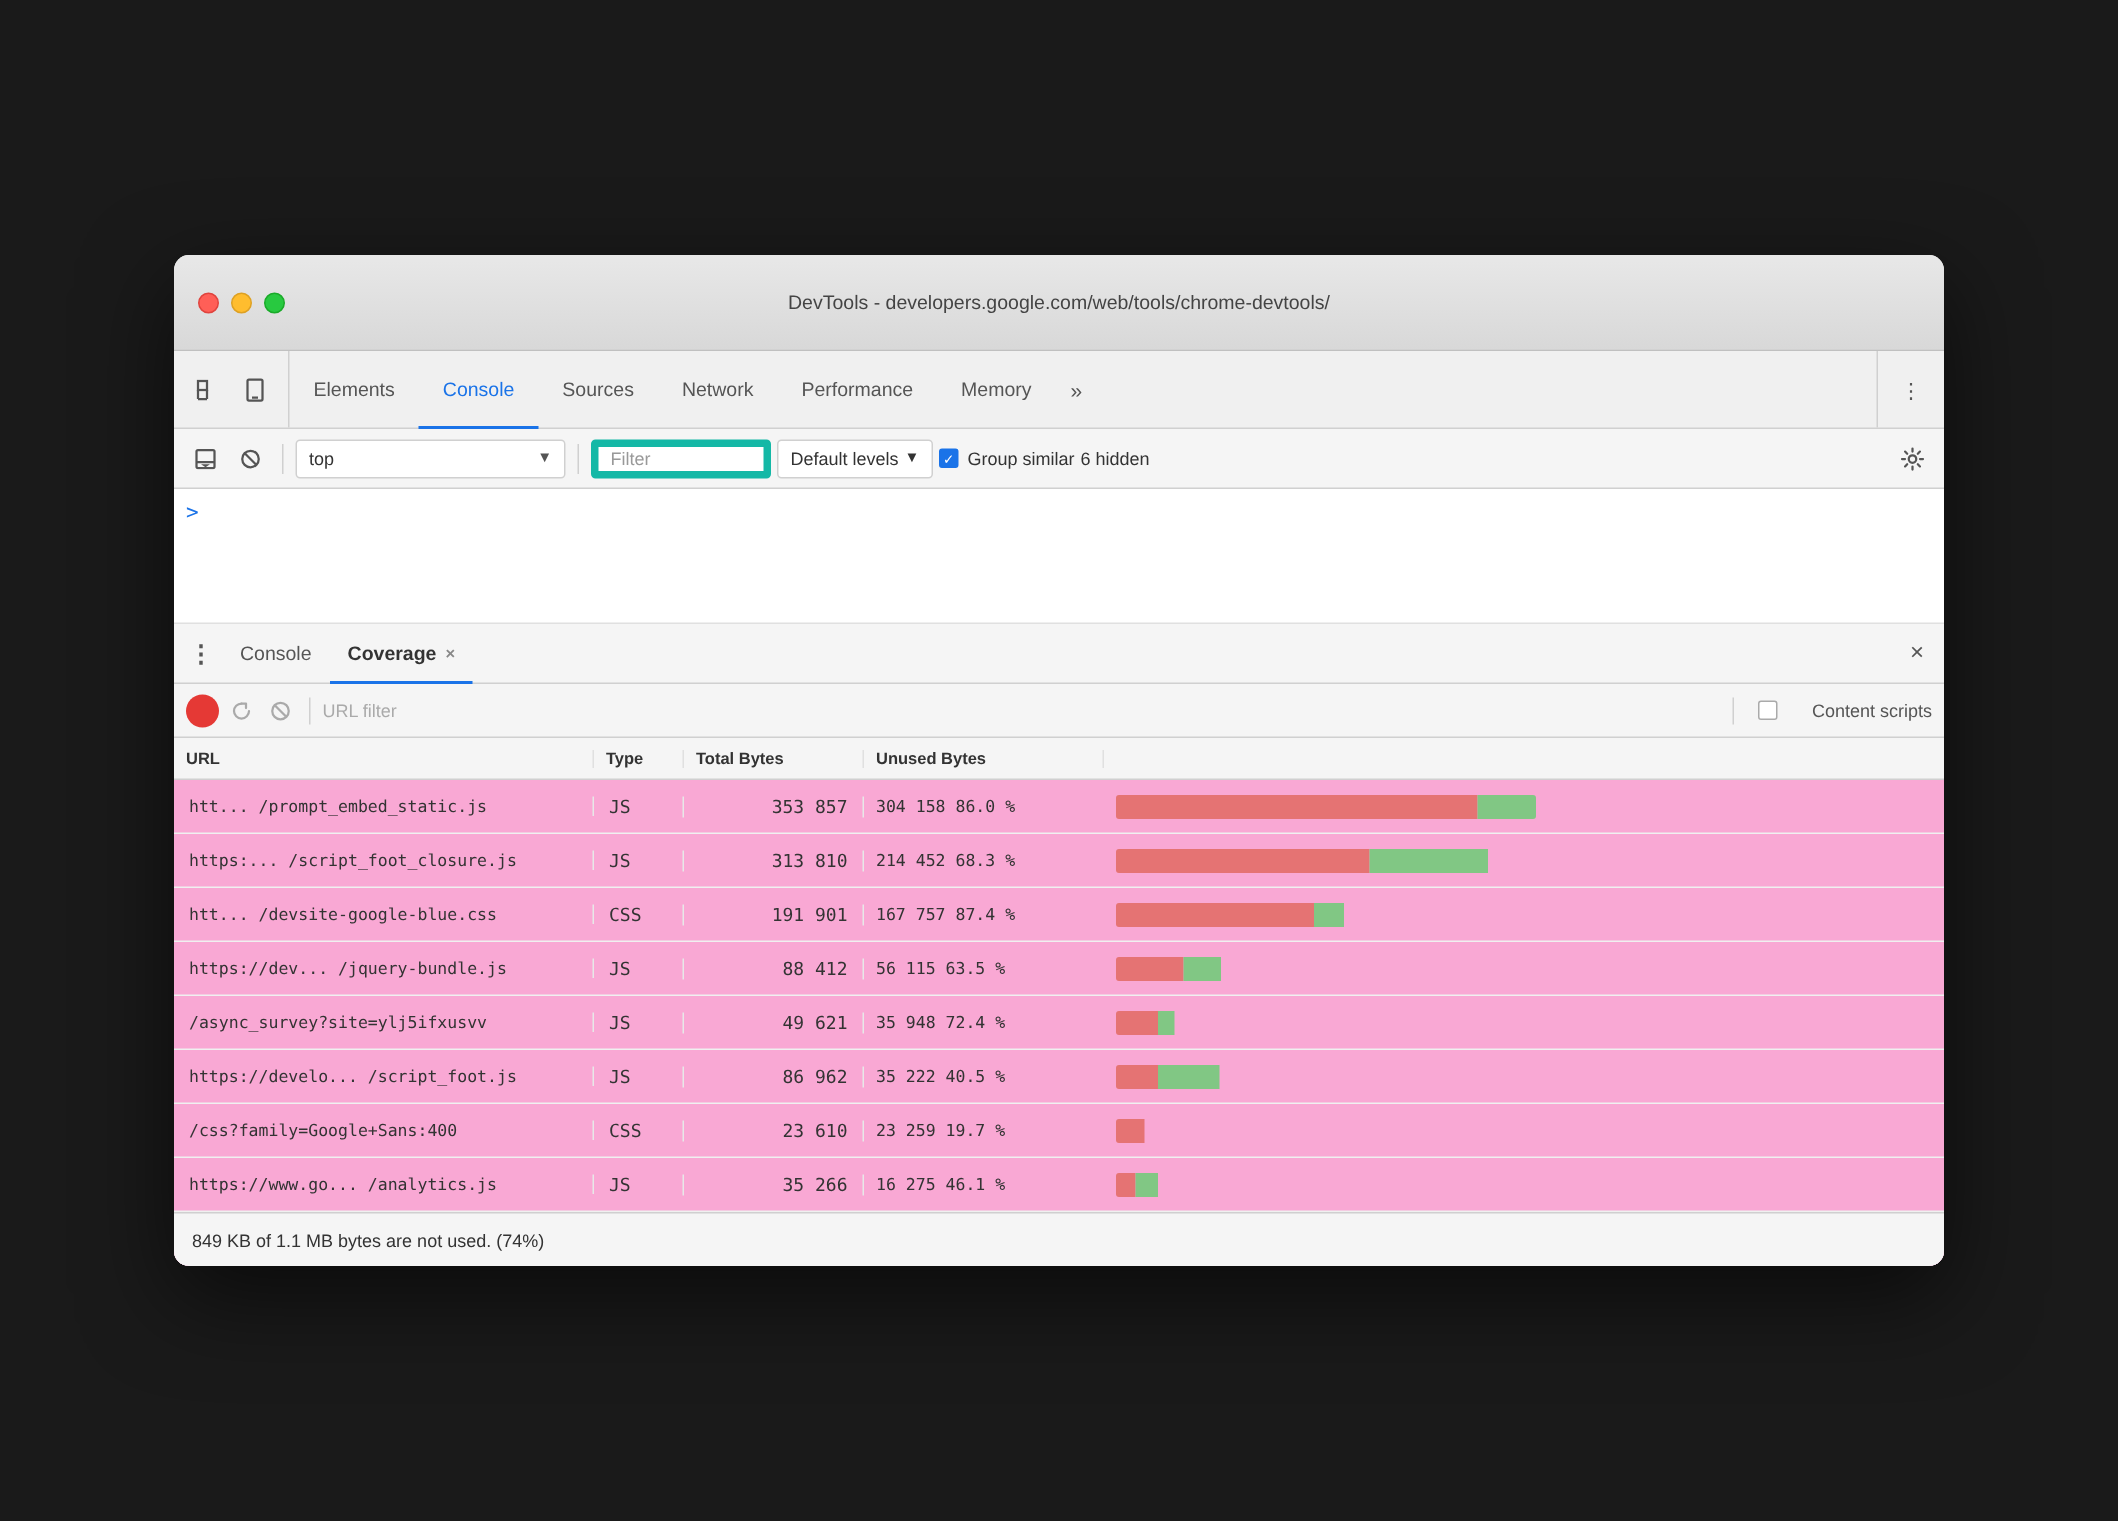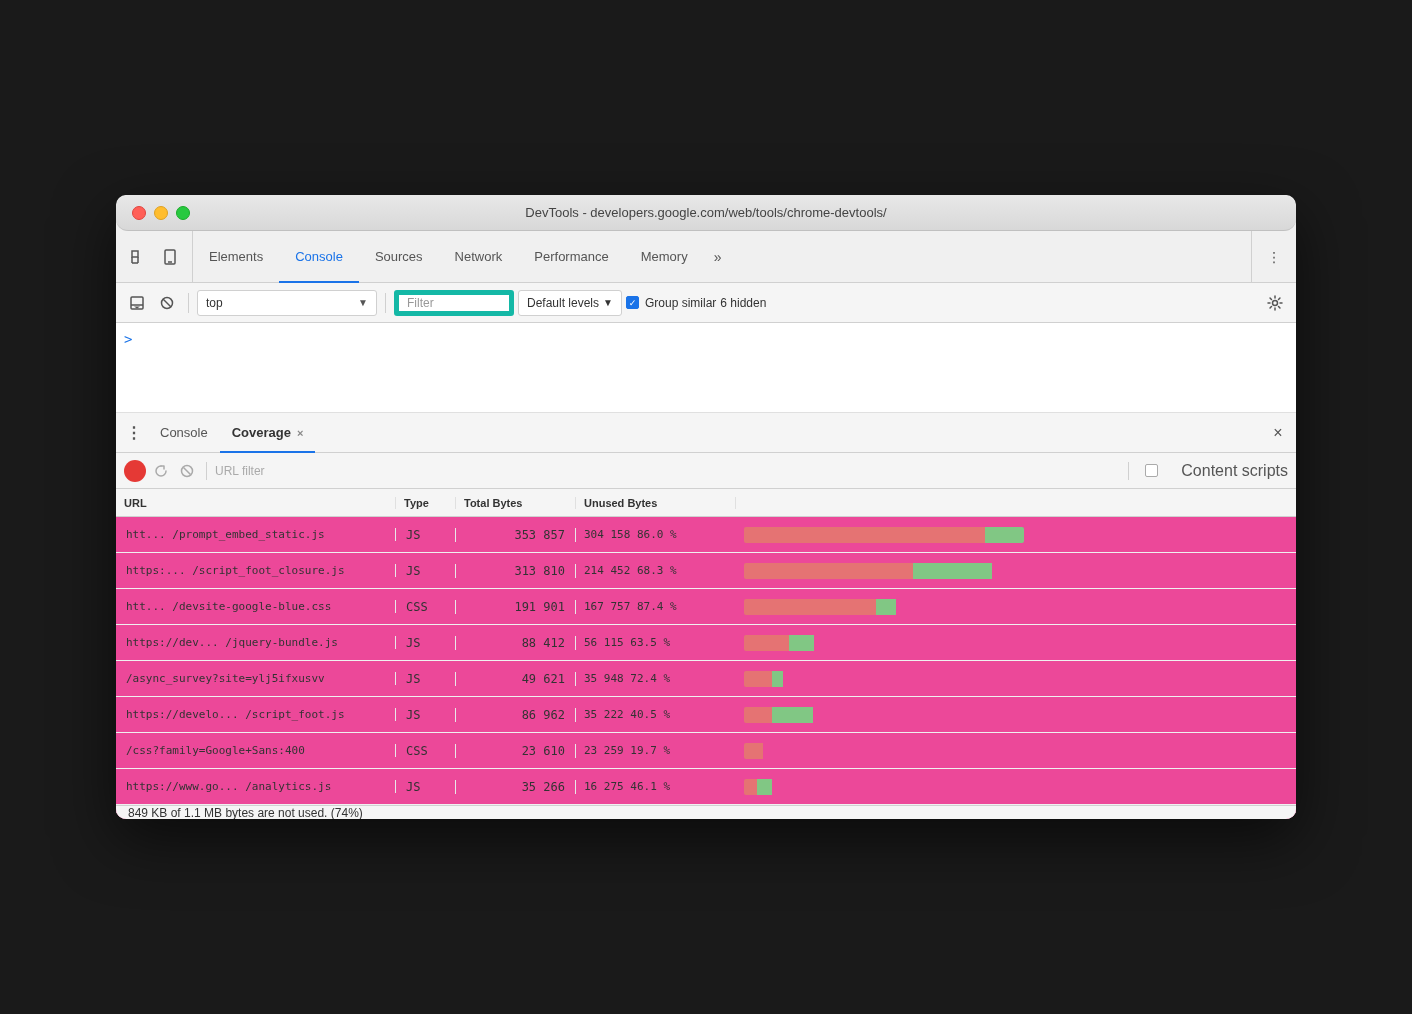--- a/index.html
+++ b/index.html
@@ -13,27 +13,26 @@
     }
     .window {
       width: 1180px;
       border-radius: 10px;
       overflow: hidden;
       box-shadow: 0 20px 60px rgba(0,0,0,0.6);
       background: #f0f0f0;
     }
     .titlebar {
       background: linear-gradient(to bottom, #e8e8e8, #d8d8d8);
-      height: 36px;
+      height: 64px;
       display: flex;
       align-items: center;
       padding: 0 16px;
       border-bottom: 1px solid #c0c0c0;
       position: relative;
-      border-radius: 12px;
     }
     .traffic-lights {
       display: flex;
       gap: 8px;
       align-items: center;
     }
     .traffic-light {
       width: 14px;
       height: 14px;
       border-radius: 50%;
@@ -328,34 +327,34 @@
       outline: none;
       font-size: 12px;
       color: #333;
       flex: 1;
     }
     .url-filter-input::placeholder { color: #aaa; }
     .content-scripts-container {
       display: flex;
       align-items: center;
       gap: 23px;
-      font-size: 16px;
+      font-size: 12px;
       color: #555;
       padding-left: 8px;
     }
     .checkbox-empty {
       width: 13px;
       height: 13px;
       background: white;
       border: 1px solid #aaa;
       border-radius: 2px;
     }
     
     .coverage-table {
-      background: #ec4899;
+      background: #f9a8d4;
       width: 100%;
     }
     .table-header {
       display: grid;
       grid-template-columns: 280px 60px 120px 160px 1fr;
       background: #f5f5f5;
       border-bottom: 1px solid #d0d0d0;
       height: 28px;
       align-items: center;
     }
@@ -411,21 +410,21 @@
       background: #e57373;
       height: 100%;
     }
     .bar-green {
       background: #81c784;
       height: 100%;
     }
     .status-bar {
       background: #f5f5f5;
       border-top: 1px solid #d0d0d0;
-      height: 14px;
+      height: 36px;
       display: flex;
       align-items: center;
       padding: 0 12px;
       font-size: 12px;
       color: #333;
     }
   </style>
 </head>
 <body>
 

